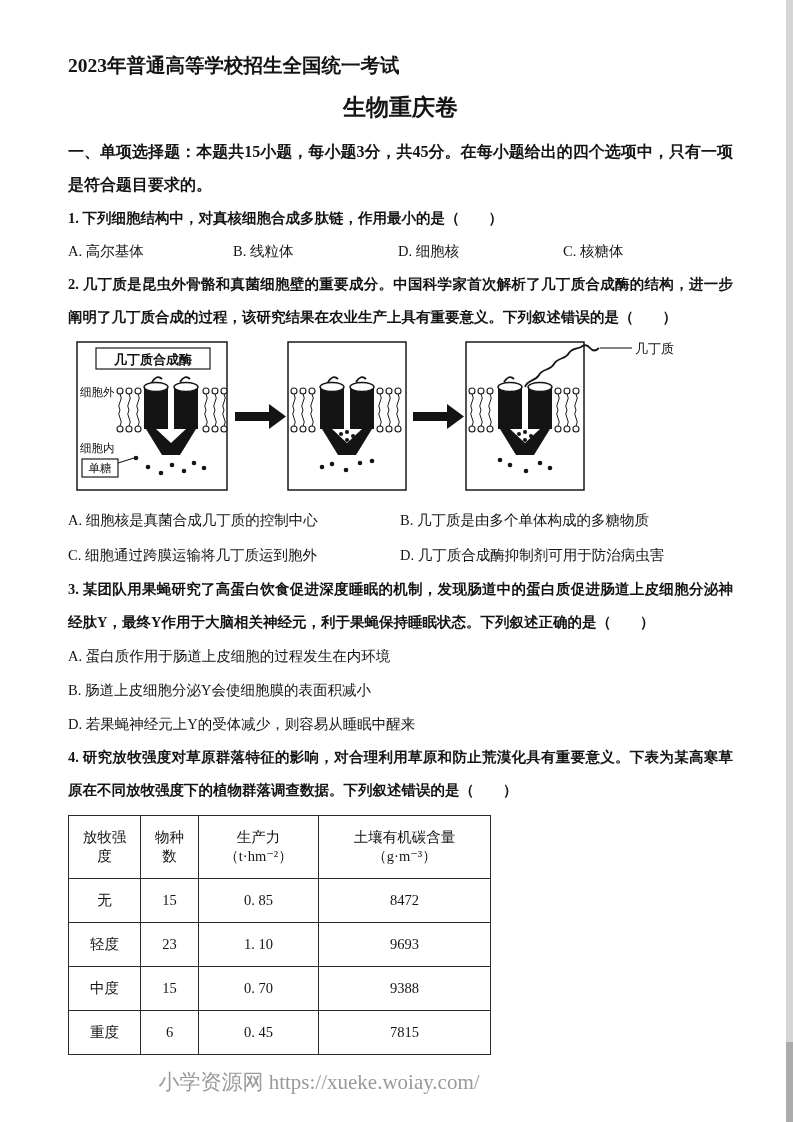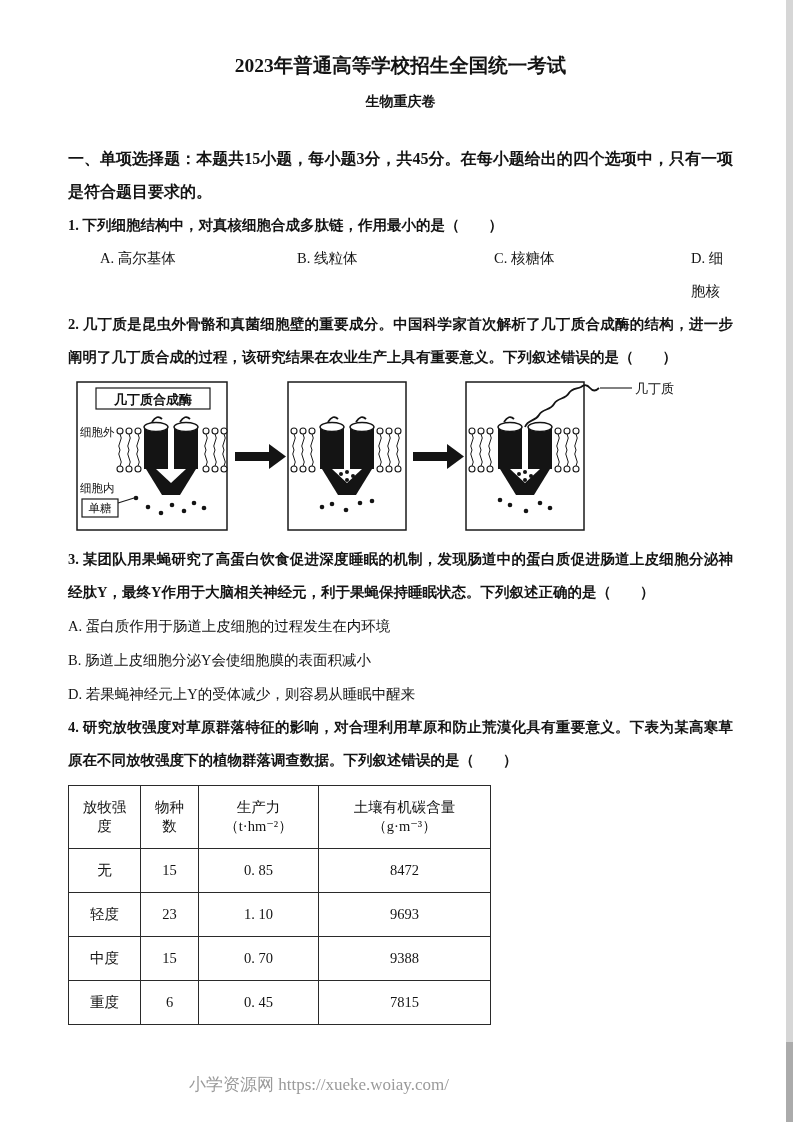--- a/index.html
+++ b/index.html
@@ -3,26 +3,26 @@
 <meta charset="utf-8">
 <style>
   * { margin:0; padding:0; box-sizing:border-box; }
   html,body { background:#ffffff; }
   body {
     width:793px; height:1122px; position:relative; overflow:hidden;
     font-family:"Liberation Serif","DejaVu Serif",serif;
     color:#141414;
   }
   .page { padding:54px 60px 0 68px; }
-  .doc-title { text-align:center; font-size:19.5px; font-weight:bold; line-height:1.2; margin-bottom:17px; }
-  .doc-subtitle { text-align:center; font-size:14px; font-weight:bold; line-height:1.2; margin-bottom:31px; }
+  .doc-title { font-size:19.5px; font-weight:bold; line-height:1.2; margin-bottom:17px; }
+  .doc-subtitle { text-align:center; font-size:23px; font-weight:bold; line-height:1.2; margin-bottom:13px; }
   .instructions { font-size:16px; font-weight:bold; line-height:33px; text-align:justify; margin-bottom:1px; }
   .stem { font-size:14.5px; line-height:33px; text-align:justify;font-weight:bold; }
   .options-inline { display:flex; font-size:14.5px; line-height:33px; }
-  .options-inline .opt { flex:0 0 165px;margin-left:32px; }
+  .options-inline .opt { flex:0 0 165px; }
   .options-inline .opt:last-child { flex:1 1 auto; }
   .options-grid2 { display:grid; grid-template-columns:332px 1fr; font-size:14.5px; line-height:35px; }
   .options-list .opt { font-size:14.5px; line-height:34px; }
   .figure { margin:3px 0 4px 8px; }
   svg text { font-family:inherit; }
   .panel { fill:#ffffff; stroke:#1a1a1a; stroke-width:1.5; }
   .labelbox { fill:#ffffff; stroke:#1a1a1a; stroke-width:1.2; }
   .figlabel { font-size:11.5px; fill:#111111; }
   .figlabel.big { font-size:13px; }
   .figlabel.bold { font-weight:bold; }
@@ -36,40 +36,40 @@
   .tuft,.squiggle { fill:none; stroke:#141414; stroke-width:1.8; }
   .figline { stroke:#1a1a1a; stroke-width:1.1; }
   .arrow rect,.arrow polygon { fill:#141414; }
   .data-table { border-collapse:collapse; margin-top:8px; }
   .data-table th,.data-table td {
     border:1px solid #2a2a2a; font-size:14.5px; font-weight:normal;
     text-align:center; vertical-align:middle; padding:12px 10px;
   }
   .c1 { width:72px; } .c2 { width:58px; } .c3 { width:120px; } .c4 { width:172px; }
   .footer { position:absolute; left:0; bottom:26px; width:638px; text-align:center;
-            color:#9a9a9a; font-size:17px; }
+            color:#9a9a9a; font-size:21px; }
   .edge-strip { position:absolute; top:0; right:0; width:7px; height:1122px; background:#d6d6d6; }
   .edge-strip-dark { position:absolute; right:0; bottom:0; width:7px; height:80px; background:#ababab; }
 </style>
 </head>
 <body>
 
 <div class="page">
 
   <h1 class="doc-title">2023年普通高等学校招生全国统一考试</h1>
   <h2 class="doc-subtitle">生物重庆卷</h2>
 
   <p class="instructions">一、单项选择题：本题共15小题，每小题3分，共45分。在每小题给出的四个选项中，只有一项是符合题目要求的。</p>
 
   <p class="stem">1. 下列细胞结构中，对真核细胞合成多肽链，作用最小的是（　　）</p>
   <div class="options-inline">
     <span class="opt">A. 高尔基体</span>
     <span class="opt">B. 线粒体</span>
+    <span class="opt">D. 细胞核</span>
     <span class="opt">C. 核糖体</span>
-    <span class="opt">D. 细胞核</span>
   </div>
 
   <p class="stem">2. 几丁质是昆虫外骨骼和真菌细胞壁的重要成分。中国科学家首次解析了几丁质合成酶的结构，进一步阐明了几丁质合成的过程，该研究结果在农业生产上具有重要意义。下列叙述错误的是（　　）</p>
 
   <div class="figure">
     <svg width="620" height="158" viewBox="0 0 620 158">
       <defs>
         <g id="lipcol">
           <circle class="head" cx="0" cy="0" r="3"></circle>
           <path class="tail" d="M0,3 q2.5,4 0,8 q-2.5,4 0,8"></path>
@@ -171,20 +171,26 @@
           <circle class="dot" cx="424" cy="123" r="2.3"></circle>
           <circle class="dot" cx="474" cy="131" r="2.3"></circle>
         </g>
       </g>
 
       <line class="figline" x1="524" y1="11" x2="556" y2="11"></line>
       <text class="figlabel big" x="559" y="16">几丁质</text>
     </svg>
   </div>
 
+  <div class="options-grid2">
+    <span class="opt">A. 细胞核是真菌合成几丁质的控制中心</span>
+    <span class="opt">B. 几丁质是由多个单体构成的多糖物质</span>
+    <span class="opt">C. 细胞通过跨膜运输将几丁质运到胞外</span>
+    <span class="opt">D. 几丁质合成酶抑制剂可用于防治病虫害</span>
+  </div>
 
   <p class="stem">3. 某团队用果蝇研究了高蛋白饮食促进深度睡眠的机制，发现肠道中的蛋白质促进肠道上皮细胞分泌神经肽Y，最终Y作用于大脑相关神经元，利于果蝇保持睡眠状态。下列叙述正确的是（　　）</p>
   <div class="options-list">
     <div class="opt">A. 蛋白质作用于肠道上皮细胞的过程发生在内环境</div>
     <div class="opt">B. 肠道上皮细胞分泌Y会使细胞膜的表面积减小</div>
     <div class="opt">D. 若果蝇神经元上Y的受体减少，则容易从睡眠中醒来</div>
   </div>
 
   <p class="stem">4. 研究放牧强度对草原群落特征的影响，对合理利用草原和防止荒漠化具有重要意义。下表为某高寒草原在不同放牧强度下的植物群落调查数据。下列叙述错误的是（　　）</p>
 

